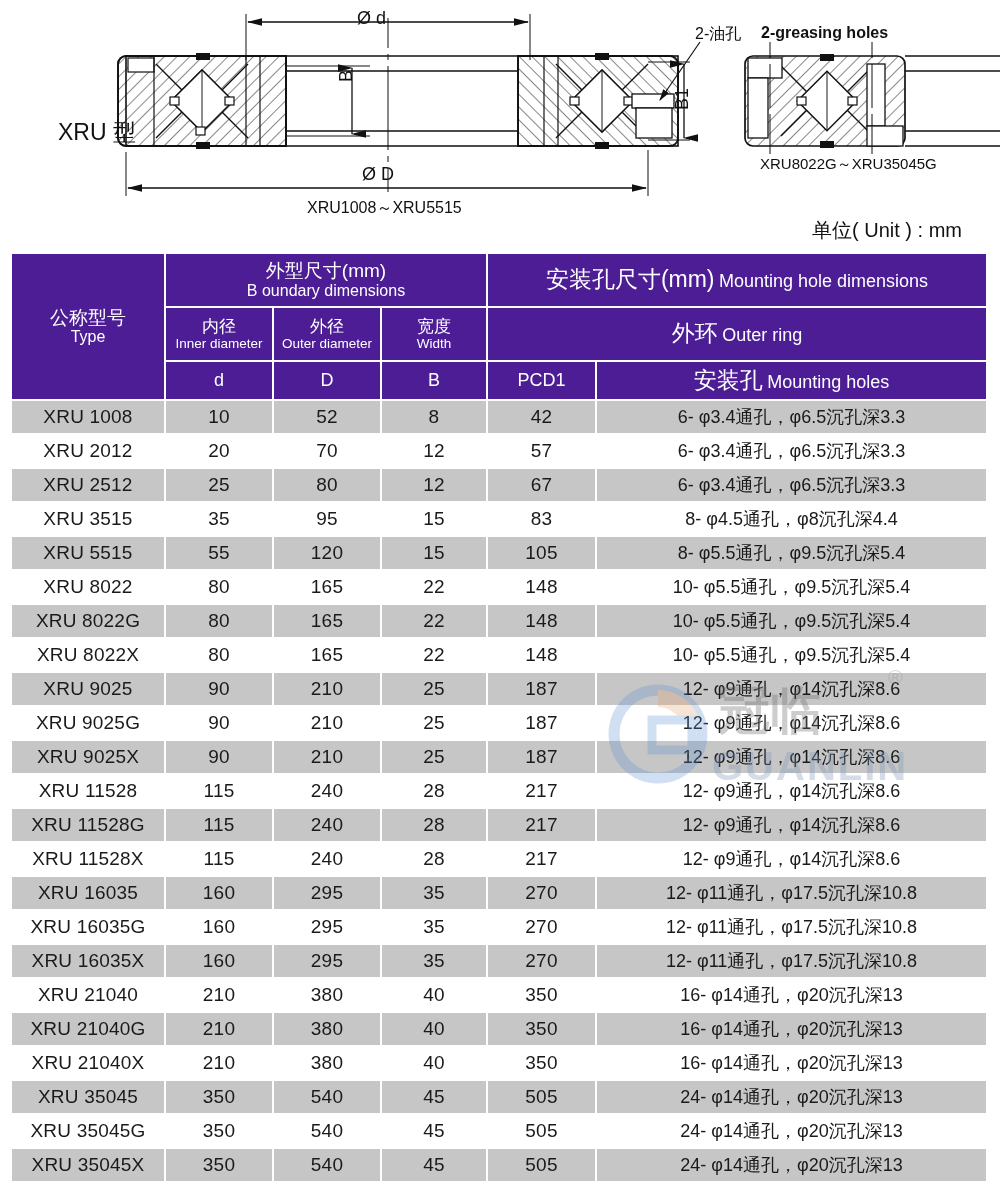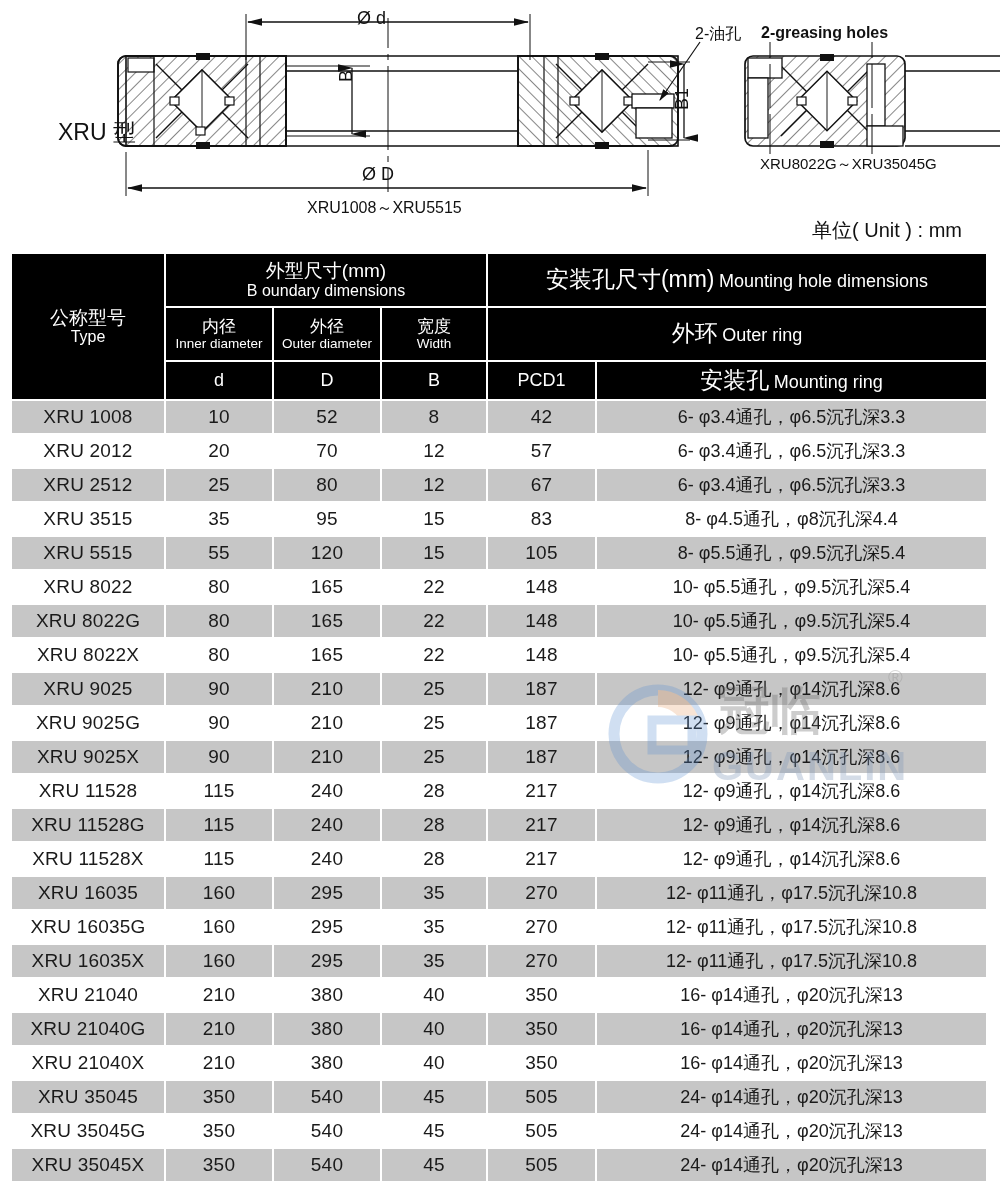--- a/index.html
+++ b/index.html
@@ -48,21 +48,21 @@
     table-layout:fixed;
   }
   table.spec th, table.spec td{
     padding:0;
     margin:0;
     text-align:center;
     vertical-align:middle;
     font-weight:normal;
   }
   th.hdr{
-    background:#000000;
+    background:#4c1d95;
     color:#ffffff;
     line-height:1.12;
   }
   th.hdr .cn{display:block;font-size:19px;}
   th.hdr .en{display:block;font-size:16px;}
   th.hdr .cn-sm{display:block;font-size:17px;}
   th.hdr .en-sm{display:block;font-size:13.5px;}
   th.hdr.inline .cn{display:inline;font-size:23px;}
   th.hdr.inline .en{display:inline;font-size:18px;}
   th.hdr.sym{font-size:18px;}
@@ -293,21 +293,21 @@
         <th class="hdr inline" colspan="2" style="height:52px">
           <span class="cn">外环</span><span>&nbsp;</span><span class="en">Outer ring</span>
         </th>
       </tr>
       <tr>
         <th class="hdr sym" style="height:37px">d</th>
         <th class="hdr sym" style="height:37px">D</th>
         <th class="hdr sym" style="height:37px">B</th>
         <th class="hdr sym" style="height:37px">PCD1</th>
         <th class="hdr inline" style="height:37px">
-          <span class="cn">安装孔</span><span>&nbsp;</span><span class="en">Mounting ring</span>
+          <span class="cn">安装孔</span><span>&nbsp;</span><span class="en">Mounting holes</span>
         </th>
       </tr>
     </thead>
     <tbody id="spec-body">
         <tr class="alt">
           <td class="cell type">XRU 1008</td>
           <td class="cell">10</td>
           <td class="cell">52</td>
           <td class="cell">8</td>
           <td class="cell">42</td>

